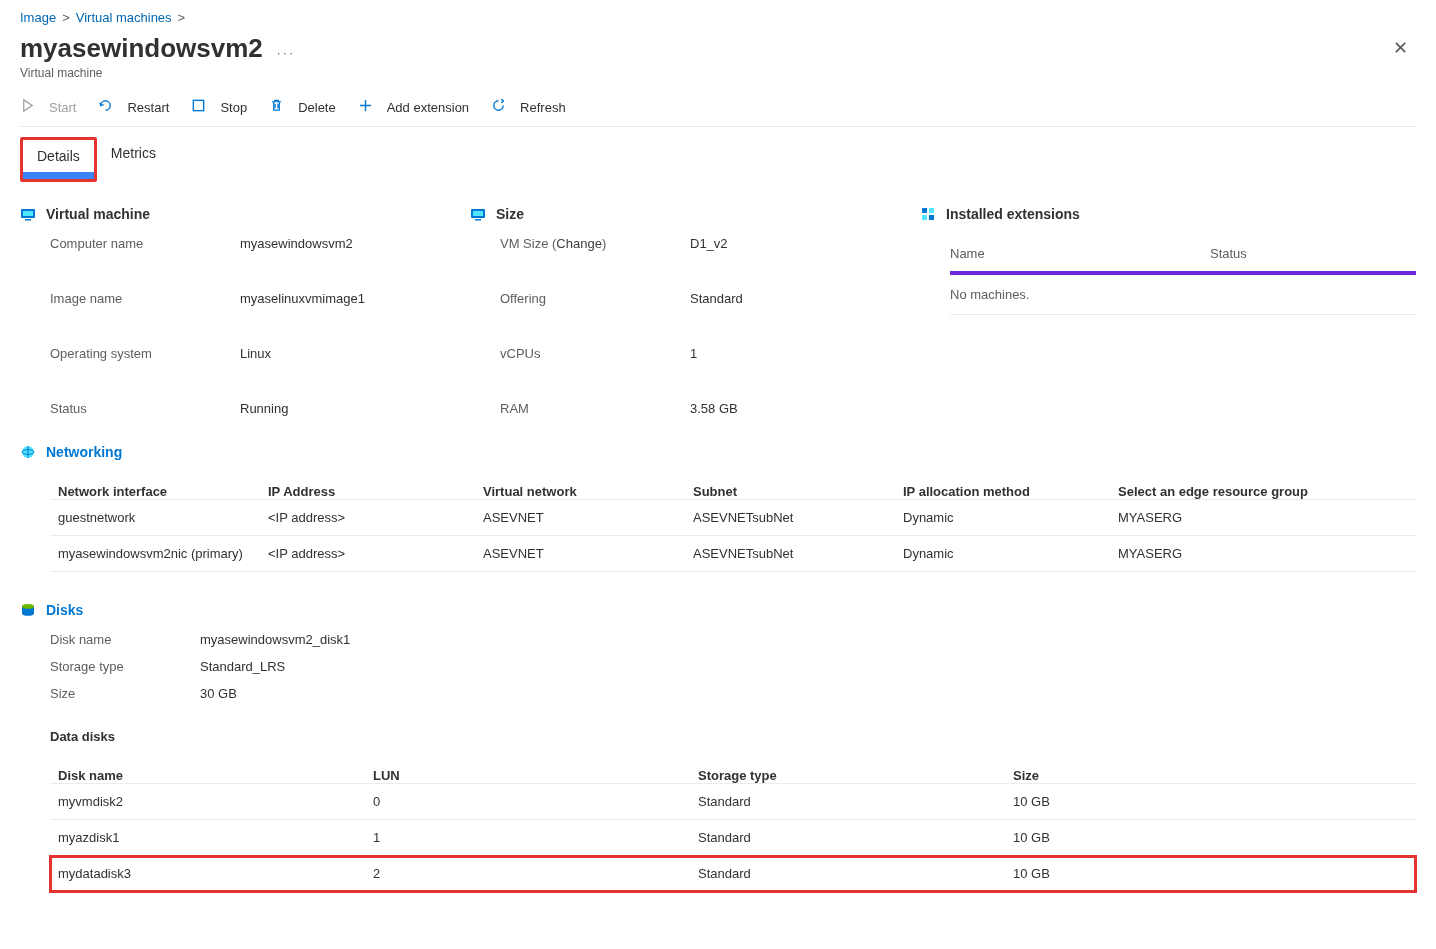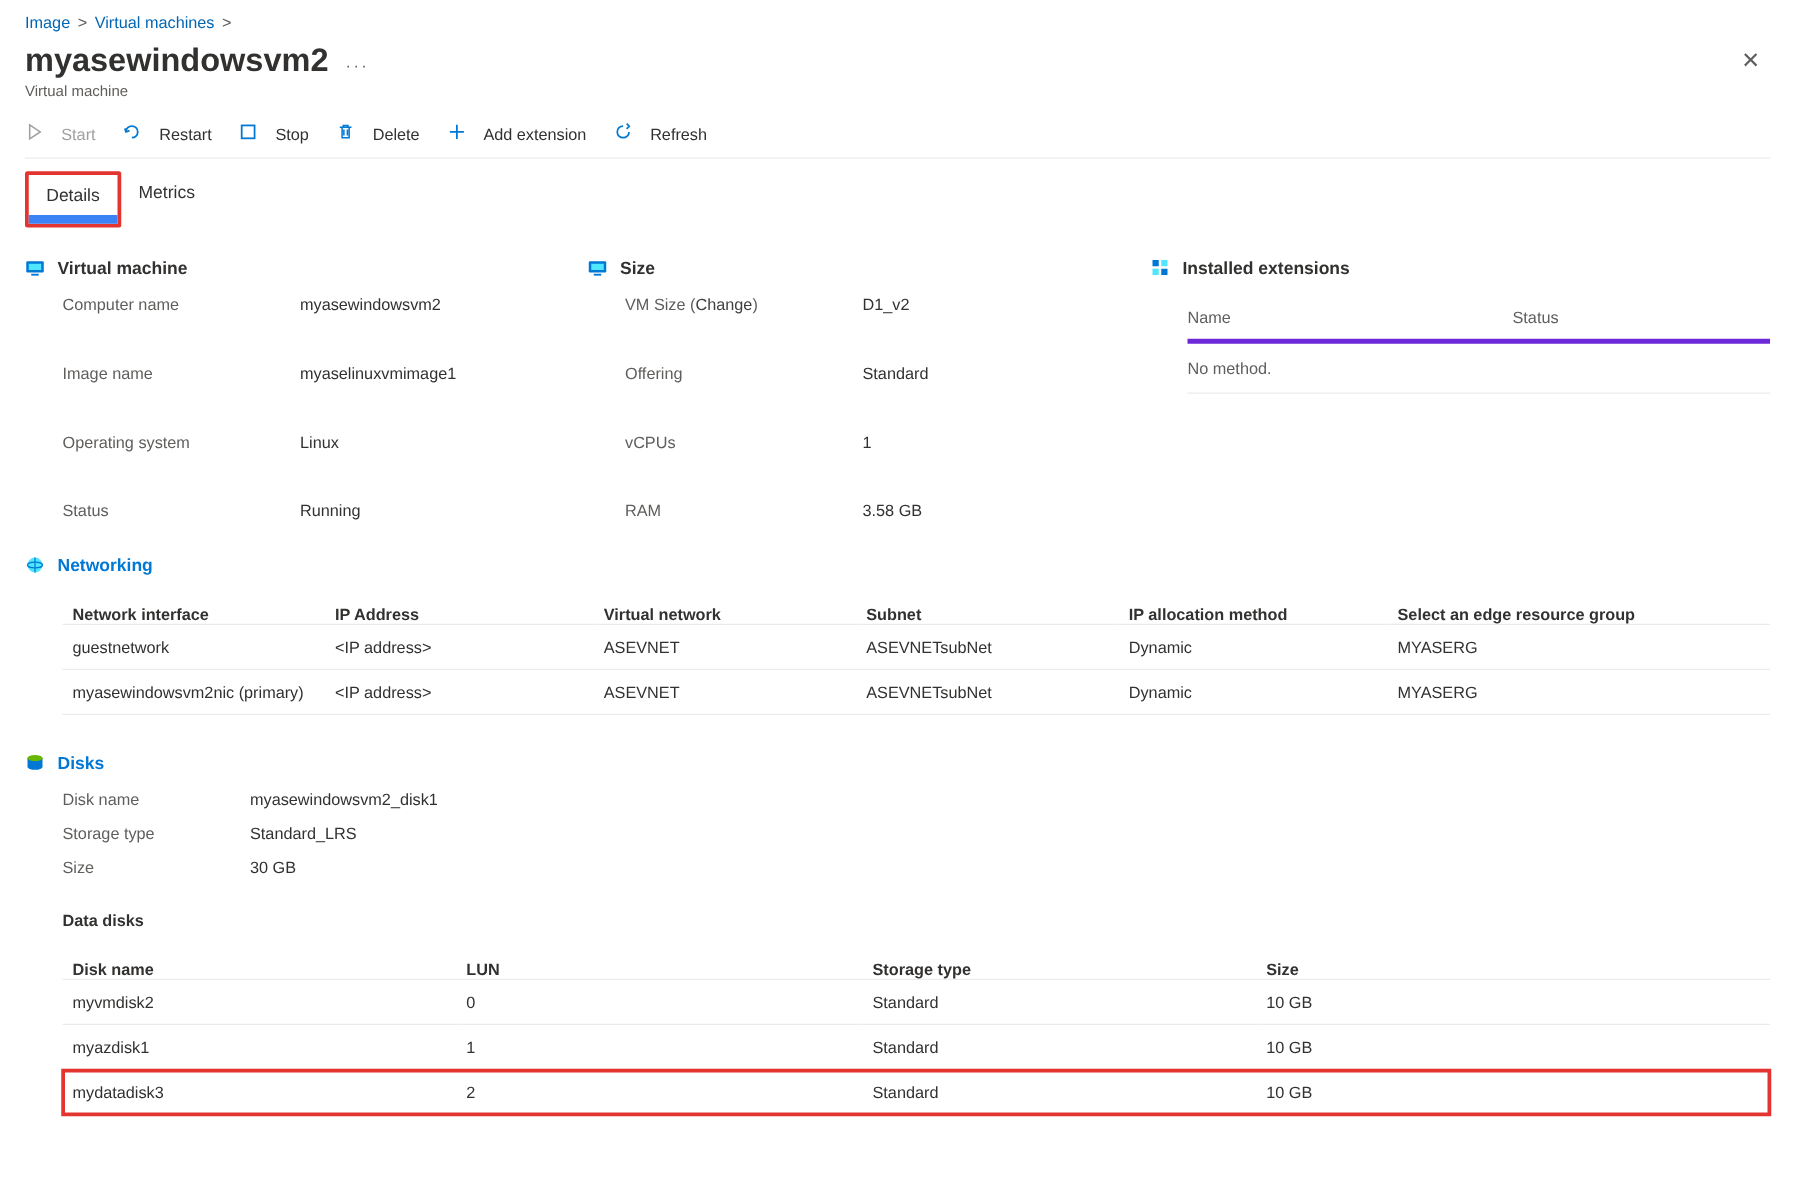--- a/index.html
+++ b/index.html
@@ -175,21 +175,21 @@
               <rect x="9" y="9" width="5" height="5" fill="#0078d4"></rect>
             </svg>
           </span>
         <span class="label">Installed extensions</span>
       </div>
       <div class="ext-table">
         <div class="ext-head">
           <div>Name</div>
           <div>Status</div>
         </div>
-        <div class="ext-body">No method.</div>
+        <div class="ext-body">No machines.</div>
       </div>
     </div>
   </div>
 
   <div class="net-section">
     <div class="sect-header link">
       <span class="icon16">
           <svg viewBox="0 0 16 16">
             <circle cx="8" cy="8" r="6" fill="#50e6ff"></circle>
             <ellipse cx="8" cy="8" rx="6" ry="2.3" fill="none" stroke="#0078d4" stroke-width="1"></ellipse>

